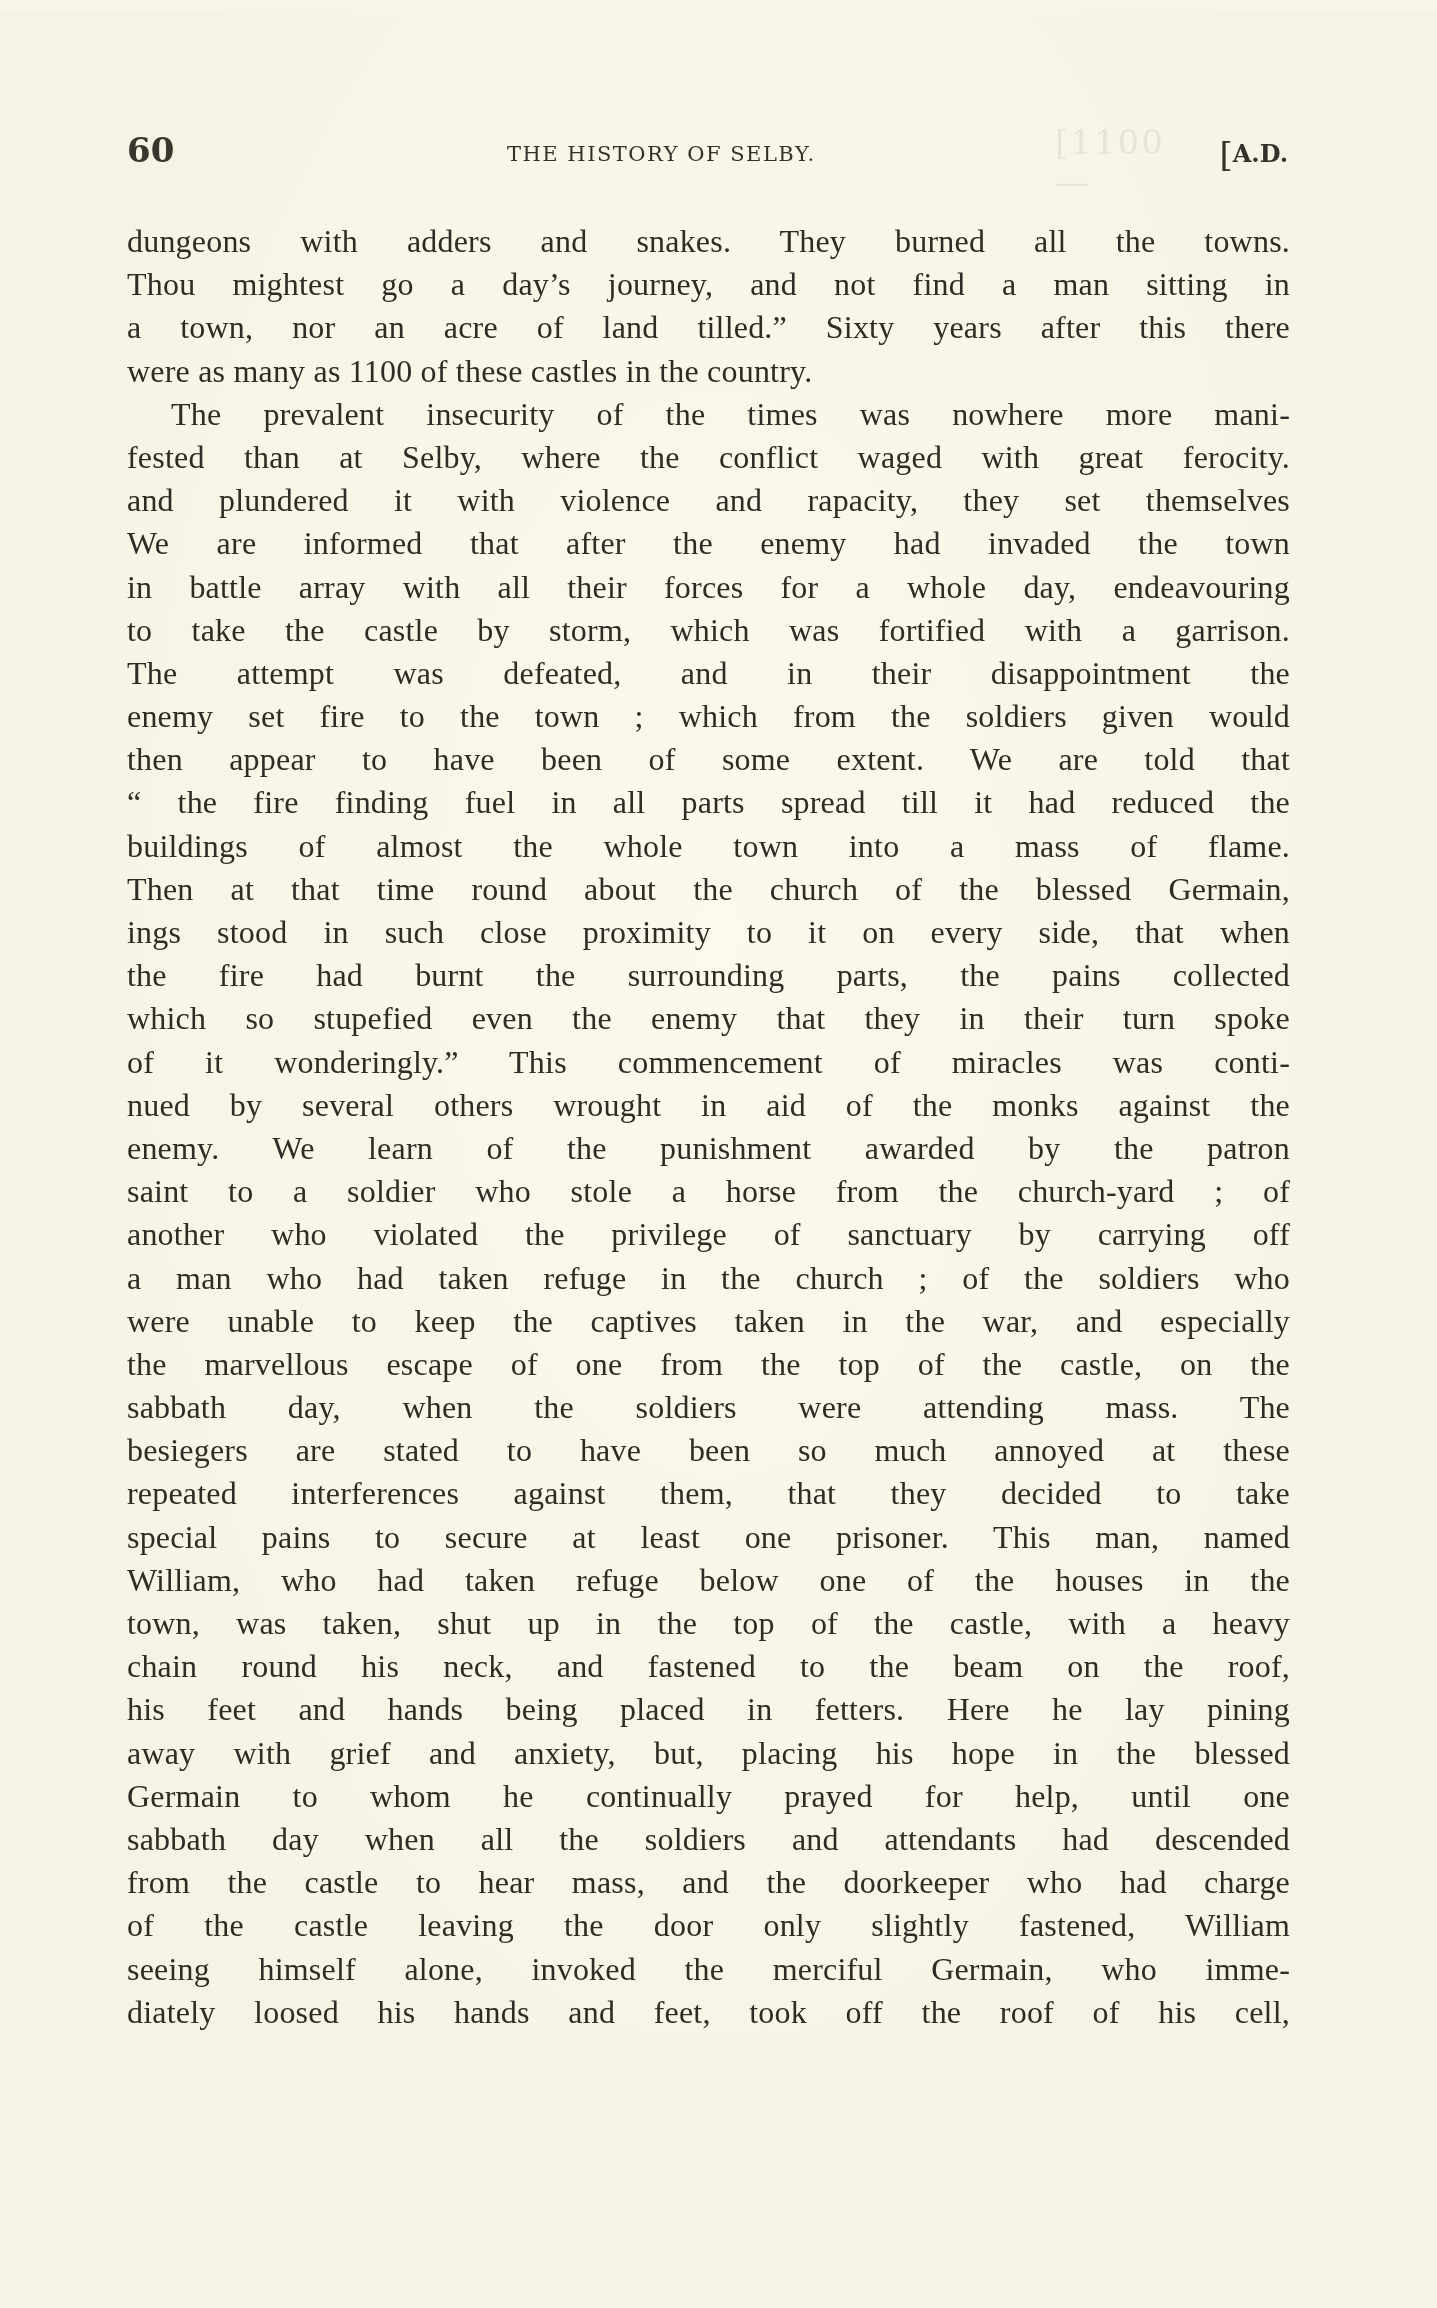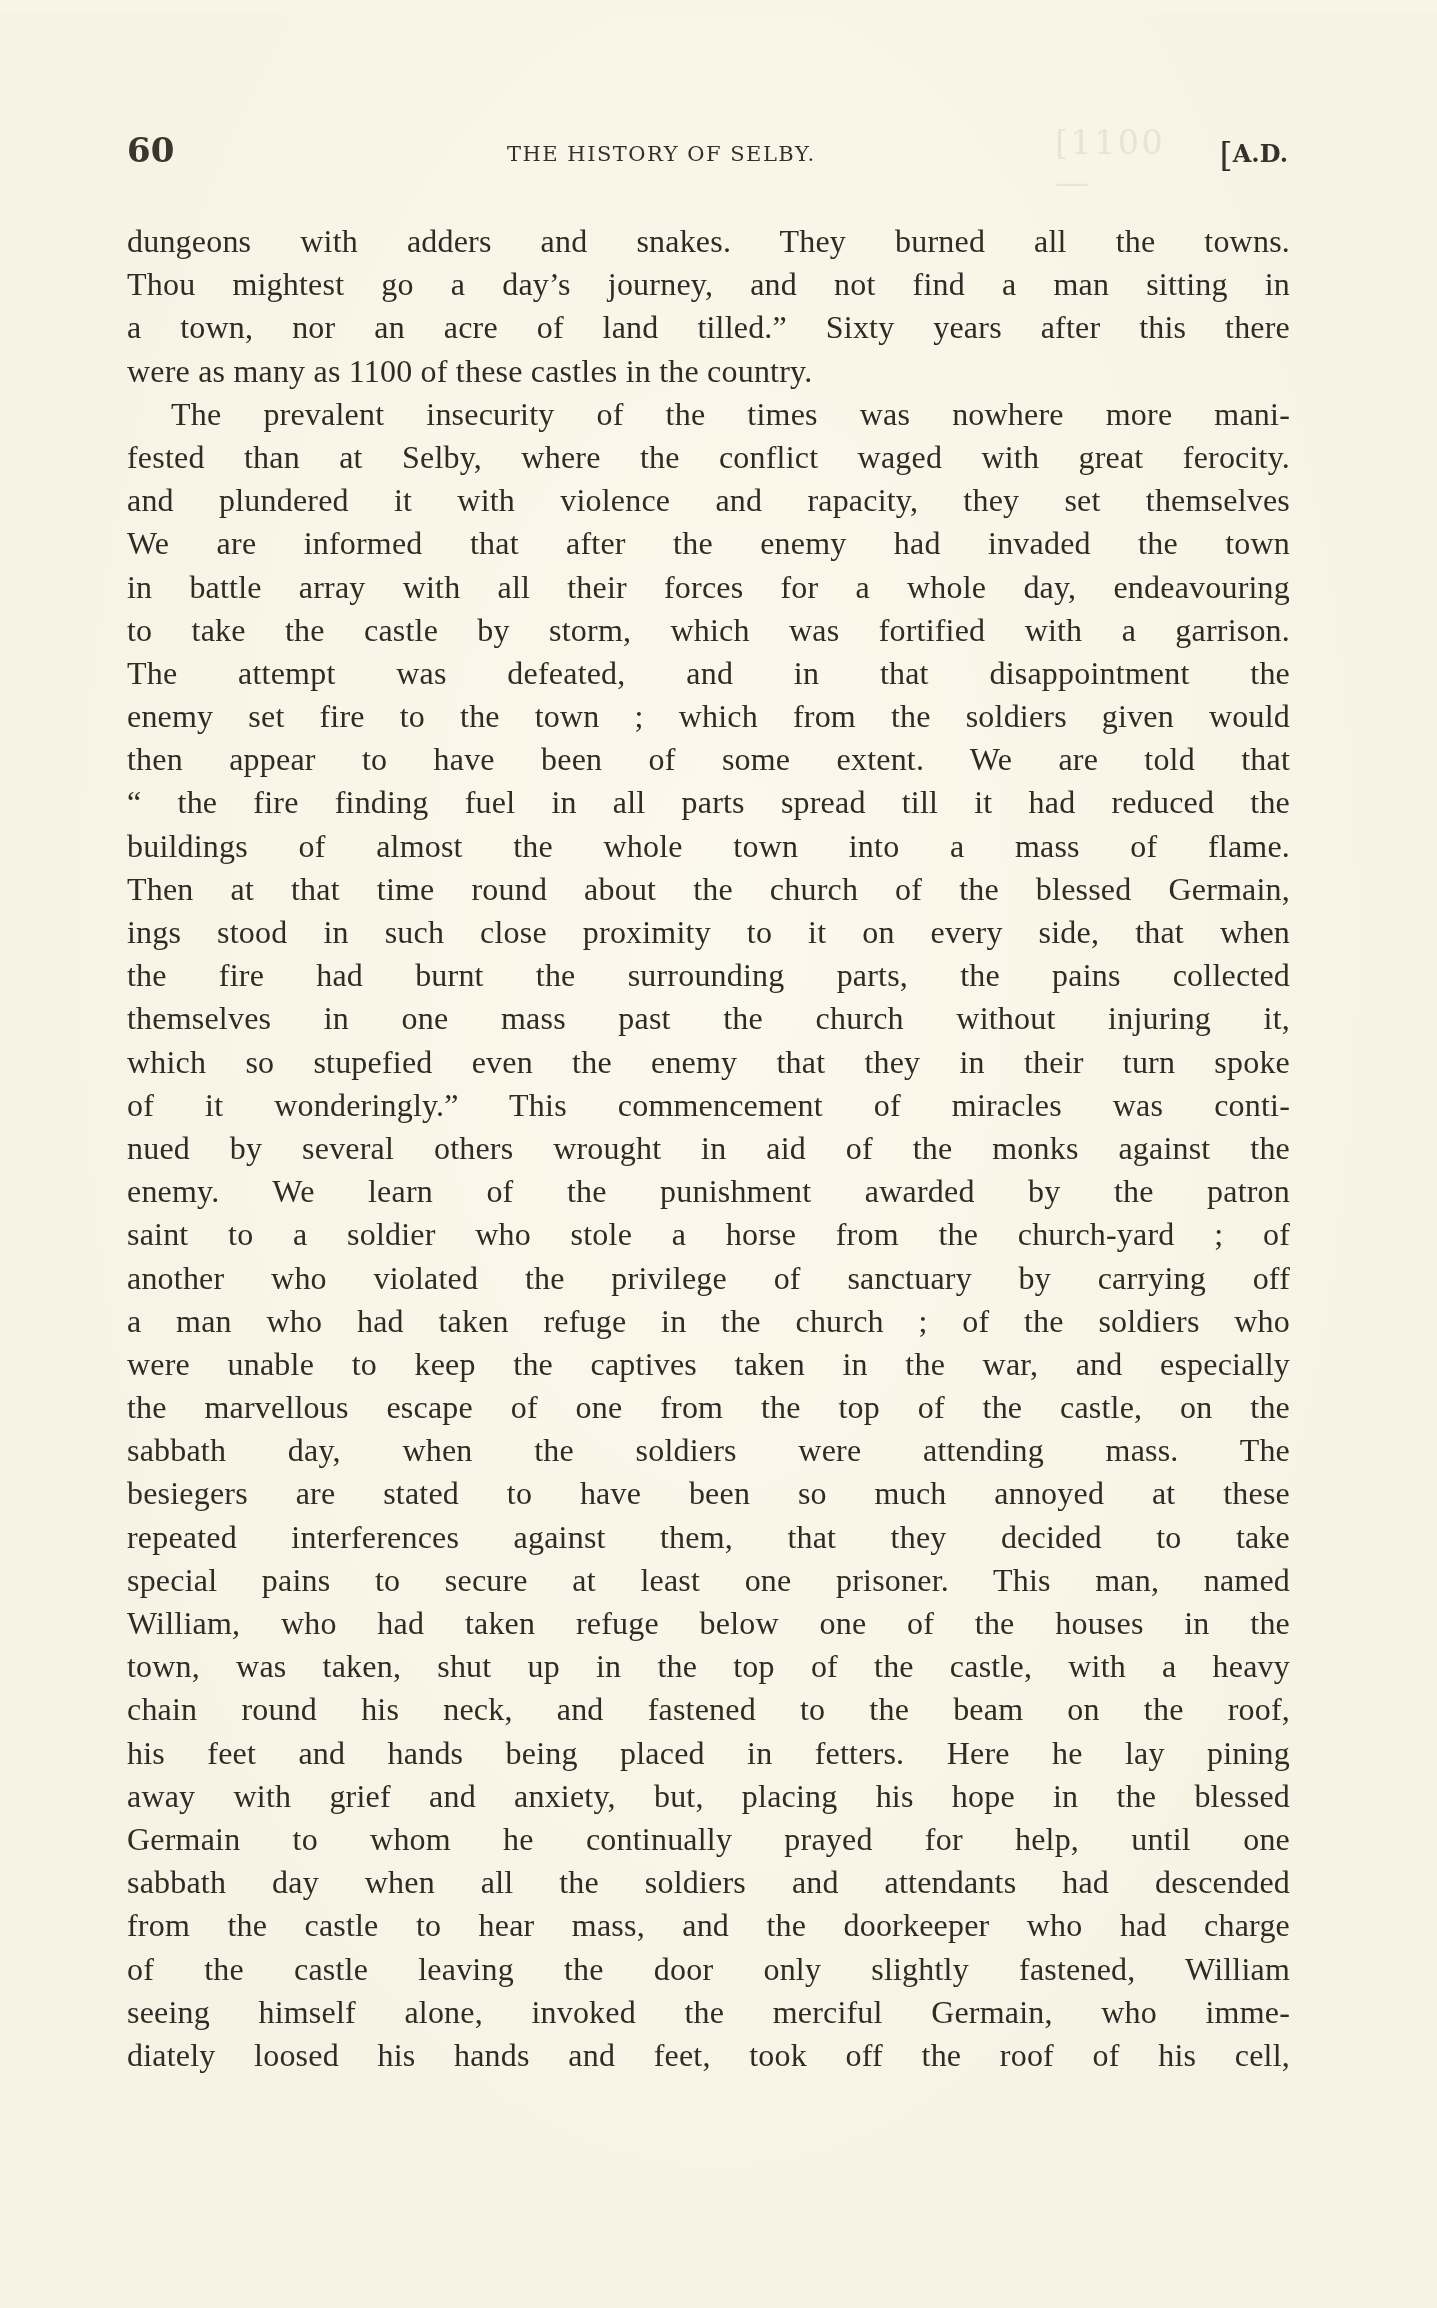--- a/index.html
+++ b/index.html
@@ -75,29 +75,28 @@
         <div class="line" style="white-space: nowrap;"><span style="white-space: nowrap; word-spacing: 0px;">a town, nor an acre of land tilled.” Sixty years after this there</span></div>
         <div class="line last">were as many as 1100 of these castles in the country.</div>
       </div>
       <div>
         <div class="line indent" style="white-space: nowrap;"><span style="white-space: nowrap; word-spacing: 0px;">The prevalent insecurity of the times was nowhere more mani-</span></div>
         <div class="line" style="white-space: nowrap;"><span style="white-space: nowrap; word-spacing: 0px;">fested than at Selby, where the conflict waged with great ferocity.</span></div>
         <div class="line" style="white-space: nowrap;"><span style="white-space: nowrap; word-spacing: 0px;">and plundered it with violence and rapacity, they set themselves</span></div>
         <div class="line" style="white-space: nowrap;"><span style="white-space: nowrap; word-spacing: 0px;">We are informed that after the enemy had invaded the town</span></div>
         <div class="line" style="white-space: nowrap;"><span style="white-space: nowrap; word-spacing: 0px;">in battle array with all their forces for a whole day, endeavouring</span></div>
         <div class="line" style="white-space: nowrap;"><span style="white-space: nowrap; word-spacing: 0px;">to take the castle by storm, which was fortified with a garrison.</span></div>
-        <div class="line" style="white-space: nowrap;"><span style="white-space: nowrap; word-spacing: 0px;">The attempt was defeated, and in that disappointment the</span></div>
+        <div class="line" style="white-space: nowrap;"><span style="white-space: nowrap; word-spacing: 0px;">The attempt was defeated, and in their disappointment the</span></div>
         <div class="line" style="white-space: nowrap;"><span style="white-space: nowrap; word-spacing: 0px;">enemy set fire to the town ; which from the soldiers given would</span></div>
         <div class="line" style="white-space: nowrap;"><span style="white-space: nowrap; word-spacing: 0px;">then appear to have been of some extent. We are told that</span></div>
         <div class="line" style="white-space: nowrap;"><span style="white-space: nowrap; word-spacing: 0px;">“ the fire finding fuel in all parts spread till it had reduced the</span></div>
         <div class="line" style="white-space: nowrap;"><span style="white-space: nowrap; word-spacing: 0px;">buildings of almost the whole town into a mass of flame.</span></div>
         <div class="line" style="white-space: nowrap;"><span style="white-space: nowrap; word-spacing: 0px;">Then at that time round about the church of the blessed Germain,</span></div>
         <div class="line" style="white-space: nowrap;"><span style="white-space: nowrap; word-spacing: 0px;">ings stood in such close proximity to it on every side, that when</span></div>
         <div class="line" style="white-space: nowrap;"><span style="white-space: nowrap; word-spacing: 0px;">the fire had burnt the surrounding parts, the pains collected</span></div>
-        <div class="line" style="white-space: nowrap;"><span style="white-space: nowrap; word-spacing: 0px;">themselves in one mass past the church without injuring it,</span></div>
         <div class="line" style="white-space: nowrap;"><span style="white-space: nowrap; word-spacing: 0px;">which so stupefied even the enemy that they in their turn spoke</span></div>
         <div class="line" style="white-space: nowrap;"><span style="white-space: nowrap; word-spacing: 0px;">of it wonderingly.” This commencement of miracles was conti-</span></div>
         <div class="line" style="white-space: nowrap;"><span style="white-space: nowrap; word-spacing: 0px;">nued by several others wrought in aid of the monks against the</span></div>
         <div class="line" style="white-space: nowrap;"><span style="white-space: nowrap; word-spacing: 0px;">enemy. We learn of the punishment awarded by the patron</span></div>
         <div class="line" style="white-space: nowrap;"><span style="white-space: nowrap; word-spacing: 0px;">saint to a soldier who stole a horse from the church-yard ; of</span></div>
         <div class="line" style="white-space: nowrap;"><span style="white-space: nowrap; word-spacing: 0px;">another who violated the privilege of sanctuary by carrying off</span></div>
         <div class="line" style="white-space: nowrap;"><span style="white-space: nowrap; word-spacing: 0px;">a man who had taken refuge in the church ; of the soldiers who</span></div>
         <div class="line" style="white-space: nowrap;"><span style="white-space: nowrap; word-spacing: 0px;">were unable to keep the captives taken in the war, and especially</span></div>
         <div class="line" style="white-space: nowrap;"><span style="white-space: nowrap; word-spacing: 0px;">the marvellous escape of one from the top of the castle, on the</span></div>
         <div class="line" style="white-space: nowrap;"><span style="white-space: nowrap; word-spacing: 0px; margin-top: 12px;">sabbath day, when the soldiers were attending mass. The</span></div>

